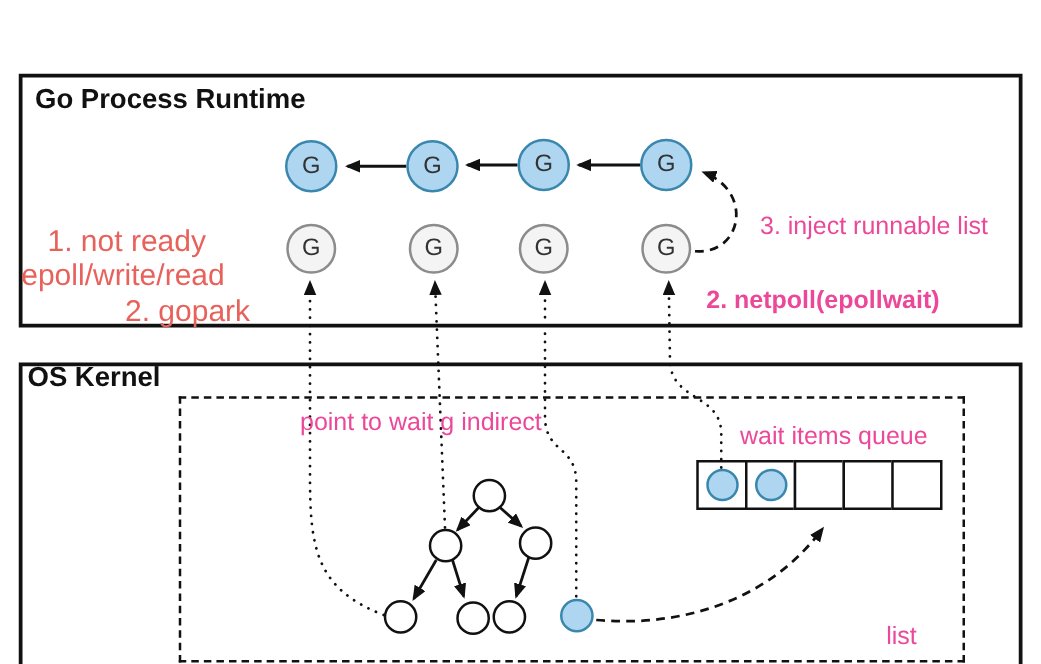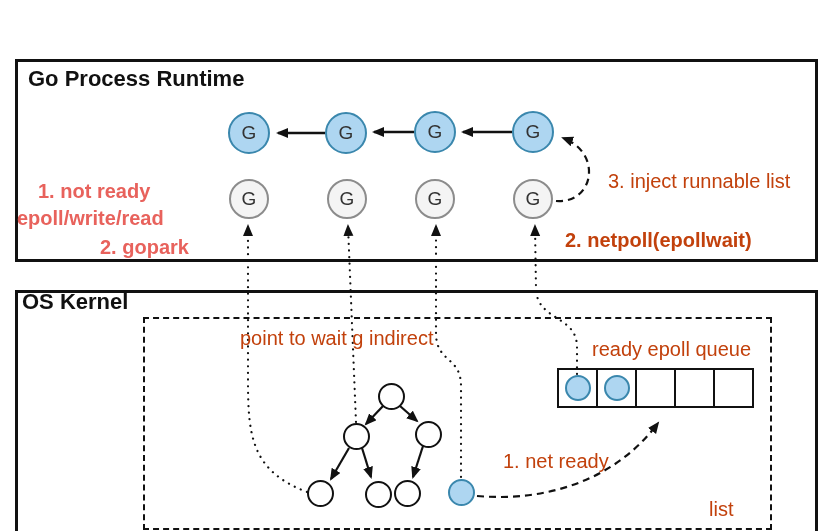--- a/index.html
+++ b/index.html
@@ -3,22 +3,22 @@
 <meta charset="utf-8">
 <style>
   html,body { margin:0; padding:0; background:#ffffff; }
   #canvas {
     position:relative; width:833px; height:531px; background:#ffffff;
     font-family:"Liberation Sans", sans-serif; overflow:hidden;margin-top:41px;
   }
   .box { position:absolute; border:3px solid #111; background:#fff; }
   .dashed-box { position:absolute; border:2px dashed #111; background:transparent; }
   .title { position:absolute; font-weight:bold; font-size:22px; color:#111; white-space:nowrap; z-index:12; }
-  .lbl { position:absolute; font-size:20px; color:#c2410c; white-space:nowrap; z-index:12; }
-  .red-lbl { position:absolute; font-size:20px; color:#E8625C; white-space:nowrap; z-index:12;font-weight:bold; }
+  .lbl { position:absolute; font-size:20px; color:#ec4899; white-space:nowrap; z-index:12; }
+  .red-lbl { position:absolute; font-size:24px; color:#E8625C; white-space:nowrap; z-index:12; }
   .g-circle {
     position:absolute; border-radius:50%; display:flex; align-items:center; justify-content:center;
     font-size:19px; color:#333; z-index:8; box-sizing:border-box;
   }
   .g-blue { width:42px; height:42px; background:#AED6F1; border:2px solid #3A87AD; }
   .g-gray { width:40px; height:40px; background:#F4F4F4; border:2px solid #8C8C8C; }
   .tree-node {
     position:absolute; width:27px; height:27px; border-radius:50%;
     background:#fff; border:2px solid #111; z-index:8; box-sizing:border-box;
   }
@@ -50,22 +50,21 @@
   <div class="title" style="left:28px; top:25px;">Go Process Runtime</div>
   <div class="title" style="left:22px; top:248px;">OS Kernel</div>
 
   <div class="red-lbl" style="left:38px; top:139px;">1. not ready</div>
   <div class="red-lbl" style="left:17px; top:166px;">epoll/write/read</div>
   <div class="red-lbl" style="left:100px; top:195px;text-align:right;">2. gopark</div>
 
   <div class="lbl" style="left:608px; top:129px;">3. inject runnable list</div>
   <div class="lbl" style="left:565px; top:188px;font-weight:bold;">2. netpoll(epollwait)</div>
   <div class="lbl" style="left:240px; top:286px;">point to wait g indirect</div>
-  <div class="lbl" style="left:592px; top:297px;">ready epoll queue</div>
-  <div class="lbl" style="left:503px; top:409px;">1. net ready</div>
+  <div class="lbl" style="left:592px; top:297px;">wait items queue</div>
   <div class="lbl" style="left:709px; top:457px;">list</div>
 
   <svg class="overlay" width="833" height="531" viewBox="0 0 833 531">
     <defs>
       <marker id="ah" markerUnits="userSpaceOnUse" markerWidth="16" markerHeight="14" refX="10" refY="5" orient="auto">
         <path d="M0,0 L12,5 L0,10 Z" fill="#111"></path>
       </marker>
     </defs>
 
     <path d="M 325,92 L 278,92" stroke="#111" stroke-width="2.4" fill="none" marker-end="url(#ah)"></path>

